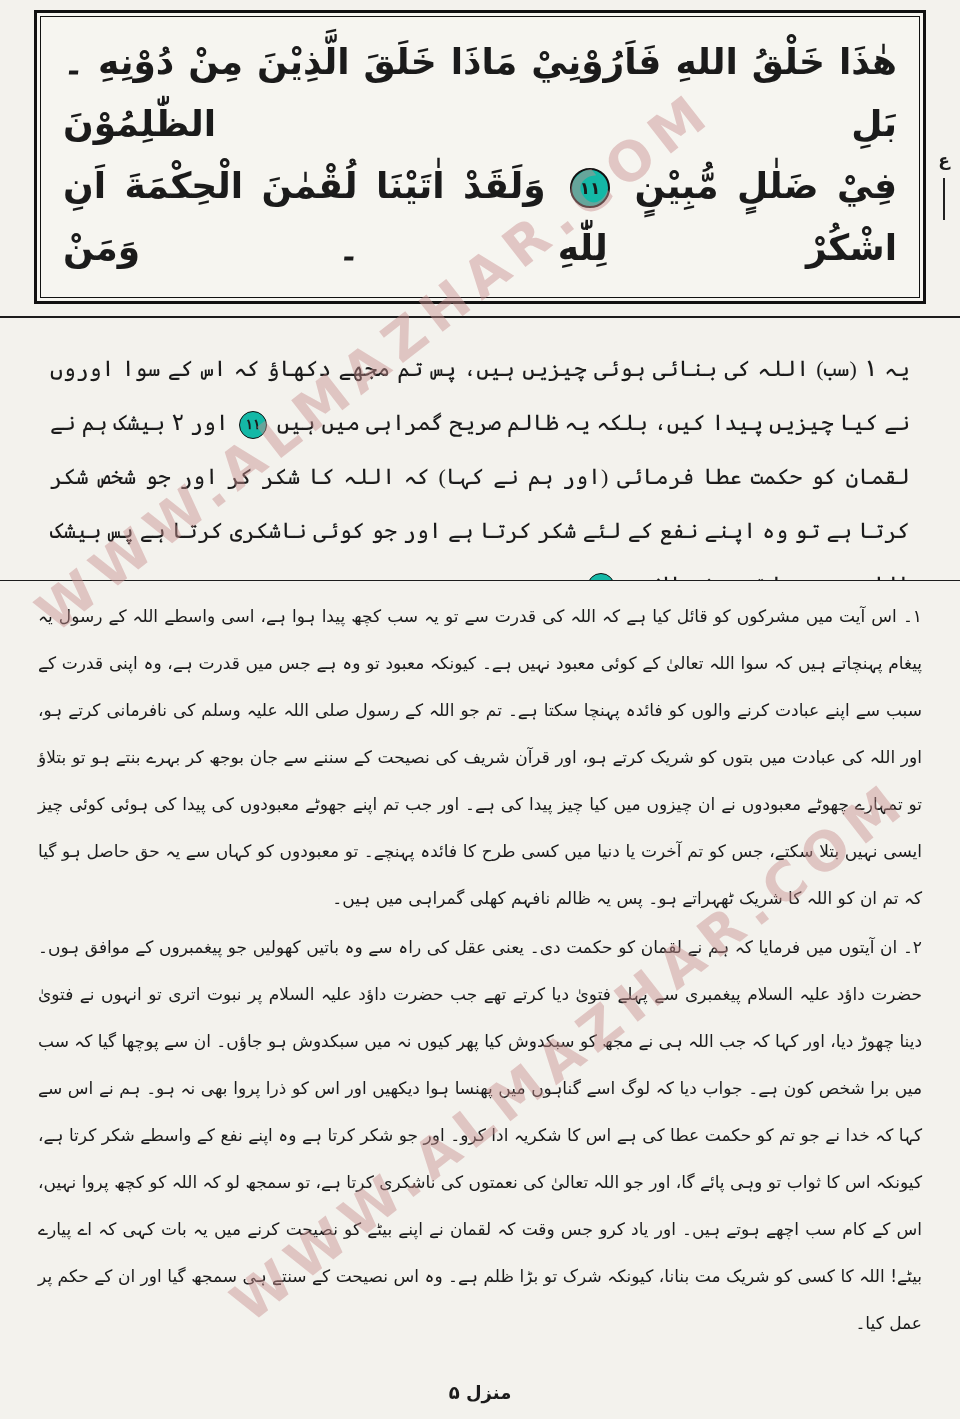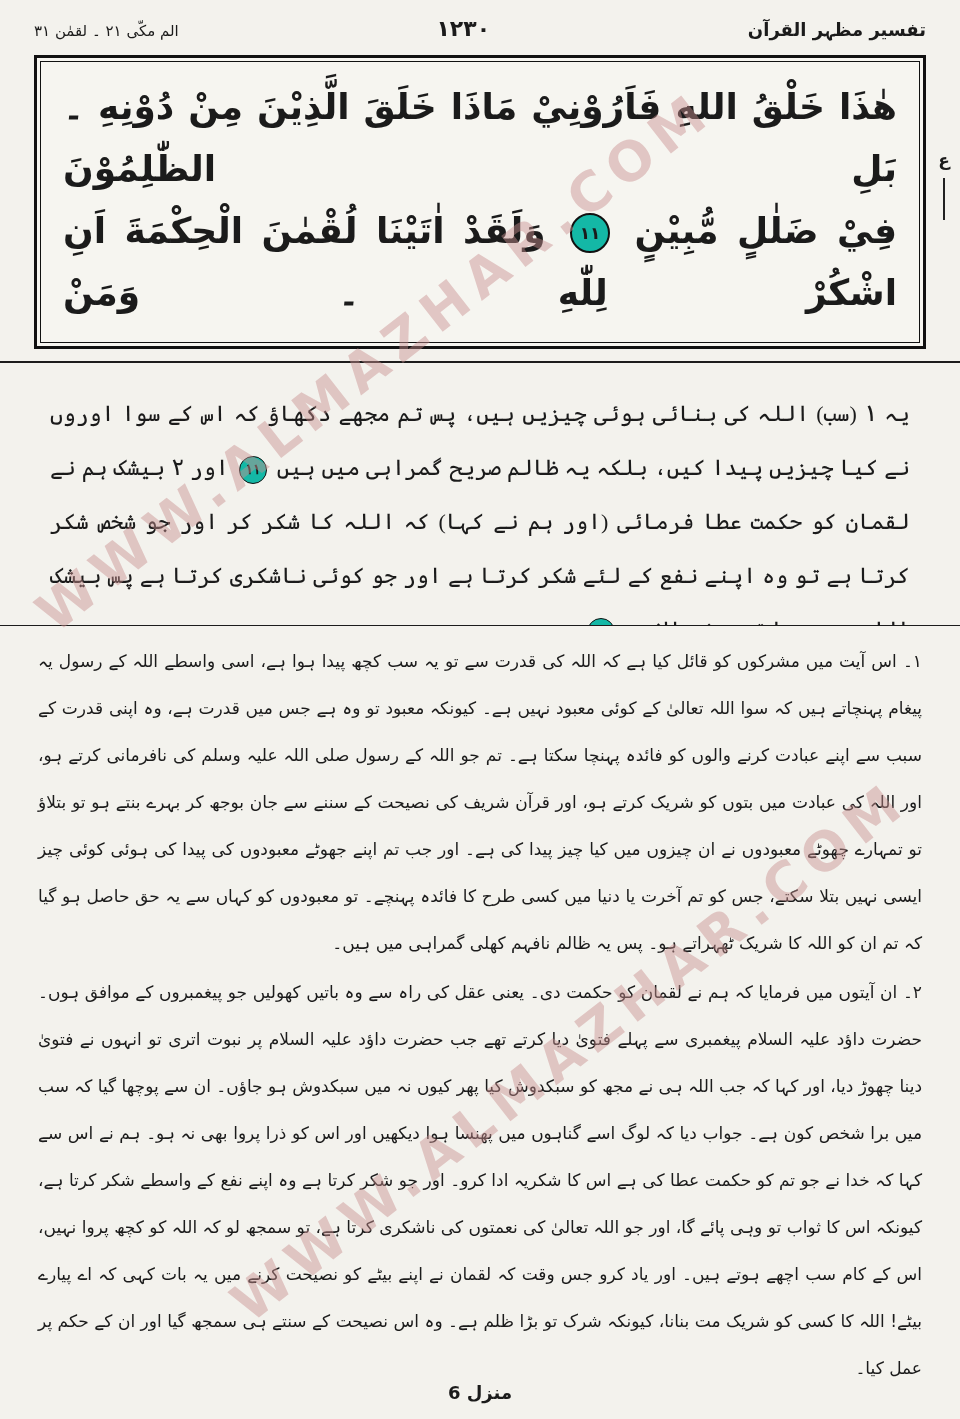--- a/index.html
+++ b/index.html
@@ -142,25 +142,20 @@
   .wm2{left:150px;top:1020px;}
 </style>
 </head>
 <body>
 
 <div class="page">
 
   <div class="watermark wm1">WWW.ALMAZHAR.COM</div>
   <div class="watermark wm2">WWW.ALMAZHAR.COM</div>
 
-  <header class="header">
-    <div class="h-left">الم مکّی ۲۱ ۔ لقمٰن ۳۱</div>
-    <div class="h-center">۱۲۳۰</div>
-    <div class="h-right">تفسیر مظہر القرآن</div>
-  </header>
 
   <div class="margin-marker">
     <span>ع</span>
     <span class="tick"></span>
   </div>
 
   <section class="quran-box">
     <div class="quran-inner">
       <div class="qline">
         <span>هٰذَا خَلْقُ اللهِ فَاَرُوْنِيْ مَاذَا خَلَقَ الَّذِيْنَ مِنْ دُوْنِهِ ۔ بَلِ الظّٰلِمُوْنَ</span>
@@ -185,16 +180,16 @@
   </section>
 
   <div class="rule thin"></div>
 
   <section class="commentary">
     <p>۱۔ اس آیت میں مشرکوں کو قائل کیا ہے کہ اللہ کی قدرت سے تو یہ سب کچھ پیدا ہوا ہے، اسی واسطے اللہ کے رسول یہ پیغام پہنچاتے ہیں کہ سوا اللہ تعالیٰ کے کوئی معبود نہیں ہے۔ کیونکہ معبود تو وہ ہے جس میں قدرت ہے، وہ اپنی قدرت کے سبب سے اپنے عبادت کرنے والوں کو فائدہ پہنچا سکتا ہے۔ تم جو اللہ کے رسول صلی اللہ علیہ وسلم کی نافرمانی کرتے ہو، اور اللہ کی عبادت میں بتوں کو شریک کرتے ہو، اور قرآن شریف کی نصیحت کے سننے سے جان بوجھ کر بہرے بنتے ہو تو بتلاؤ تو تمہارے چھوٹے معبودوں نے ان چیزوں میں کیا چیز پیدا کی ہے۔ اور جب تم اپنے جھوٹے معبودوں کی پیدا کی ہوئی کوئی چیز ایسی نہیں بتلا سکتے، جس کو تم آخرت یا دنیا میں کسی طرح کا فائدہ پہنچے۔ تو معبودوں کو کہاں سے یہ حق حاصل ہو گیا کہ تم ان کو اللہ کا شریک ٹھہراتے ہو۔ پس یہ ظالم نافہم کھلی گمراہی میں ہیں۔</p>
     <p>۲۔ ان آیتوں میں فرمایا کہ ہم نے لقمان کو حکمت دی۔ یعنی عقل کی راہ سے وہ باتیں کھولیں جو پیغمبروں کے موافق ہوں۔ حضرت داؤد علیہ السلام پیغمبری سے پہلے فتویٰ دیا کرتے تھے جب حضرت داؤد علیہ السلام پر نبوت اتری تو انہوں نے فتویٰ دینا چھوڑ دیا، اور کہا کہ جب اللہ ہی نے مجھ کو سبکدوش کیا پھر کیوں نہ میں سبکدوش ہو جاؤں۔ ان سے پوچھا گیا کہ سب میں برا شخص کون ہے۔ جواب دیا کہ لوگ اسے گناہوں میں پھنسا ہوا دیکھیں اور اس کو ذرا پروا بھی نہ ہو۔ ہم نے اس سے کہا کہ خدا نے جو تم کو حکمت عطا کی ہے اس کا شکریہ ادا کرو۔ اور جو شکر کرتا ہے وہ اپنے نفع کے واسطے شکر کرتا ہے، کیونکہ اس کا ثواب تو وہی پائے گا، اور جو اللہ تعالیٰ کی نعمتوں کی ناشکری کرتا ہے، تو سمجھ لو کہ اللہ کو کچھ پروا نہیں، اس کے کام سب اچھے ہوتے ہیں۔ اور یاد کرو جس وقت کہ لقمان نے اپنے بیٹے کو نصیحت کرنے میں یہ بات کہی کہ اے پیارے بیٹے! اللہ کا کسی کو شریک مت بنانا، کیونکہ شرک تو بڑا ظلم ہے۔ وہ اس نصیحت کے سنتے ہی سمجھ گیا اور ان کے حکم پر عمل کیا۔</p>
   </section>
 
   <footer class="footer">
-    <span>منزل 6</span>
+    <span>منزل ۵</span>
   </footer>
 
 </div>
 
 </body></html>

